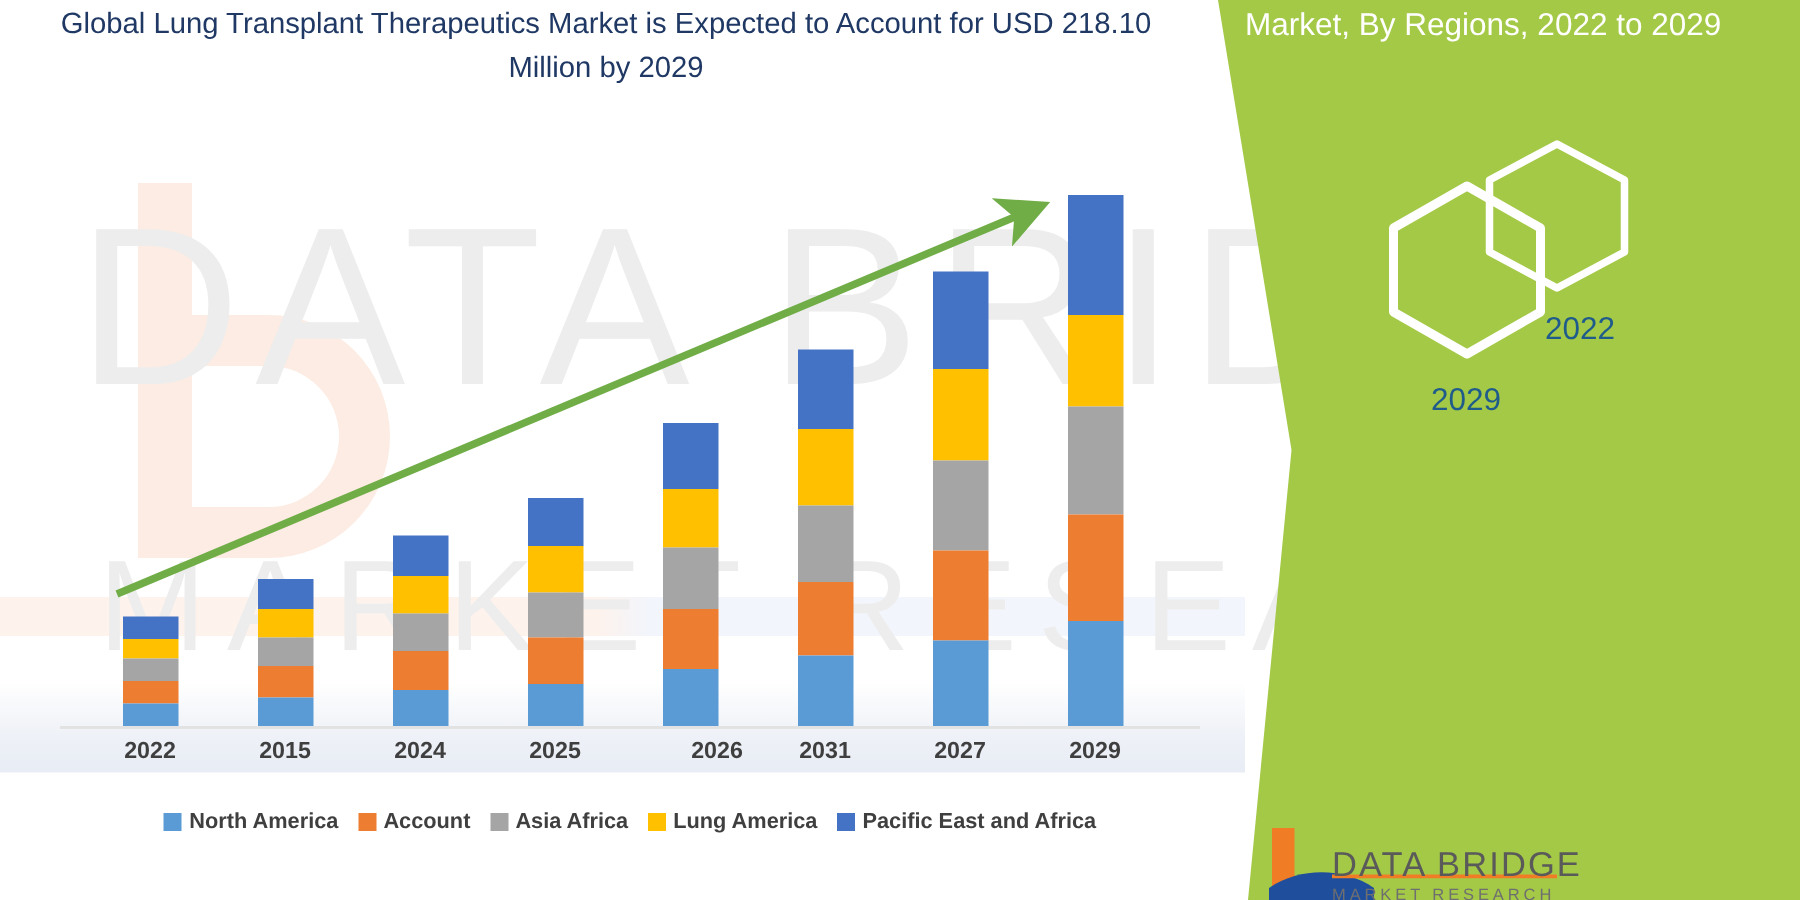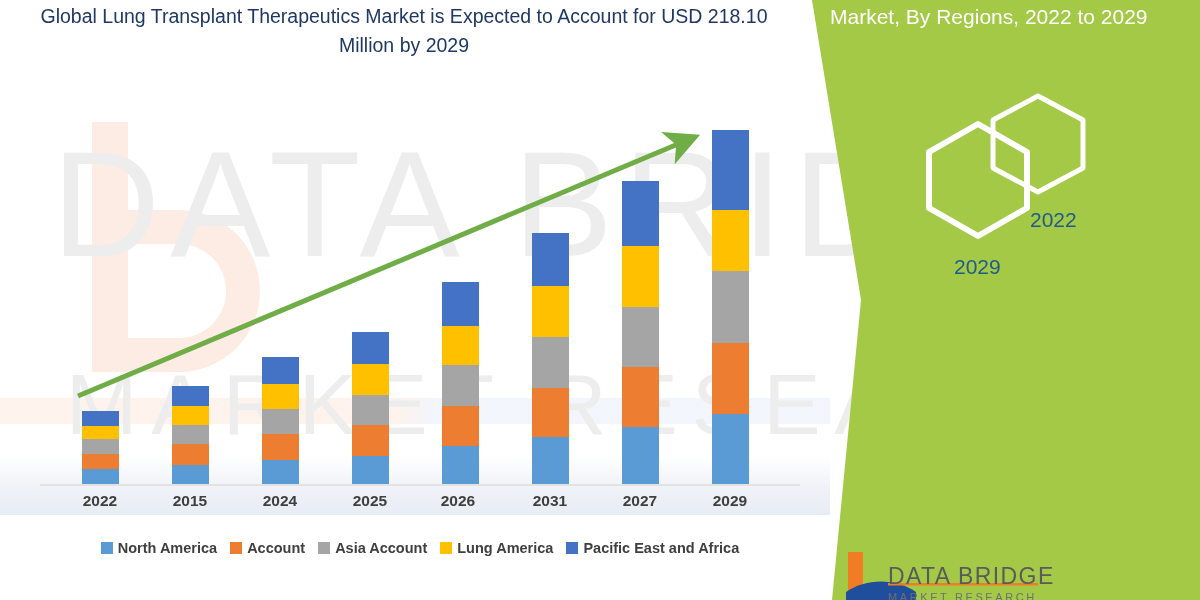--- a/index.html
+++ b/index.html
@@ -146,21 +146,21 @@
         <div class="seg" style="background: rgb(255, 192, 0); height: 60.8333px;"></div>
         <div class="seg" style="background: rgb(68, 114, 196); height: 80.0972px;"></div>
       </div>
     </div>
   <div id="axis-line"></div>
   <div id="xlabels">
       <div class="xlab" style="left: 10px;">2022</div>
       <div class="xlab" style="left: 100px;">2015</div>
       <div class="xlab" style="left: 190px;">2024</div>
       <div class="xlab" style="left: 280px;">2025</div>
-      <div class="xlab" style="left: 368px;">2026</div>
+      <div class="xlab" style="left: 388px;">2026</div>
       <div class="xlab" style="left: 460px;">2031</div>
       <div class="xlab" style="left: 550px;">2027</div>
       <div class="xlab" style="left: 640px;">2029</div>
     </div>
 </div>
 
 <svg id="arrow" viewBox="0 0 800 600">
   <defs>
     <marker id="ah" markerWidth="7" markerHeight="7" refX="2.2" refY="3.5" orient="auto">
       <path d="M0,0 L7,3.5 L0,7 L1.8,3.5 Z" fill="#70AD47"></path>
@@ -173,21 +173,21 @@
     <div class="lg">
       <span class="lg-swatch" style="background: rgb(91, 155, 213);"></span>
       <span class="lg-text">North America</span>
     </div>
     <div class="lg">
       <span class="lg-swatch" style="background: rgb(237, 125, 49);"></span>
       <span class="lg-text">Account</span>
     </div>
     <div class="lg">
       <span class="lg-swatch" style="background: rgb(165, 165, 165);"></span>
-      <span class="lg-text">Asia Account</span>
+      <span class="lg-text">Asia Africa</span>
     </div>
     <div class="lg">
       <span class="lg-swatch" style="background: rgb(255, 192, 0);"></span>
       <span class="lg-text">Lung America</span>
     </div>
     <div class="lg">
       <span class="lg-swatch" style="background: rgb(68, 114, 196);"></span>
       <span class="lg-text">Pacific East and Africa</span>
     </div>
   </div>

